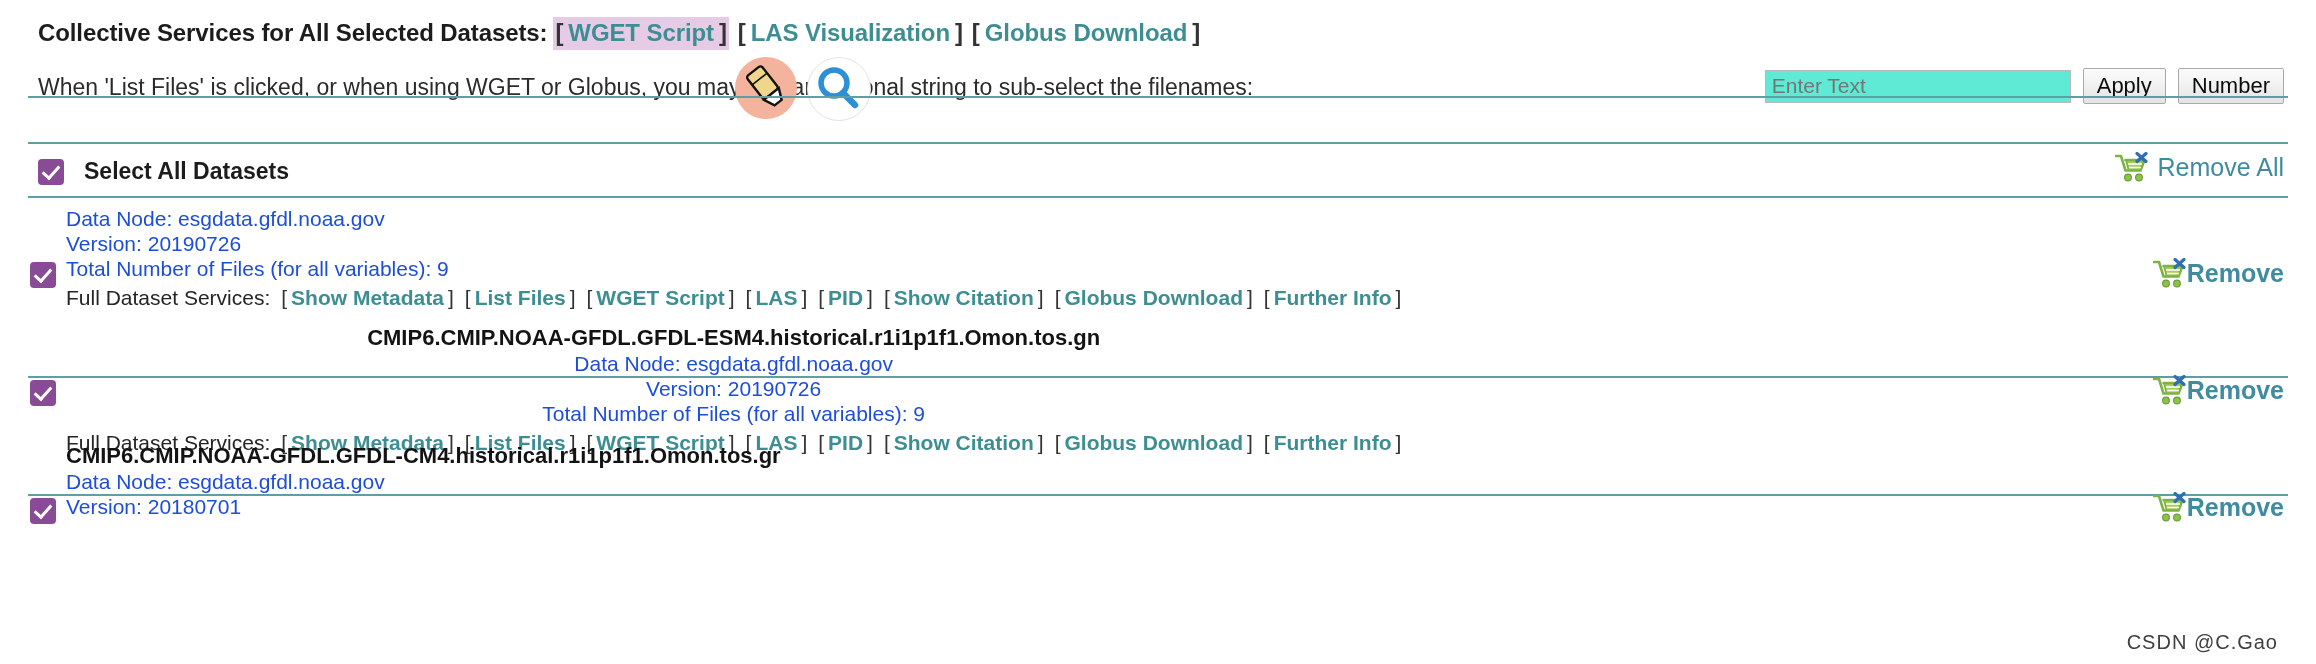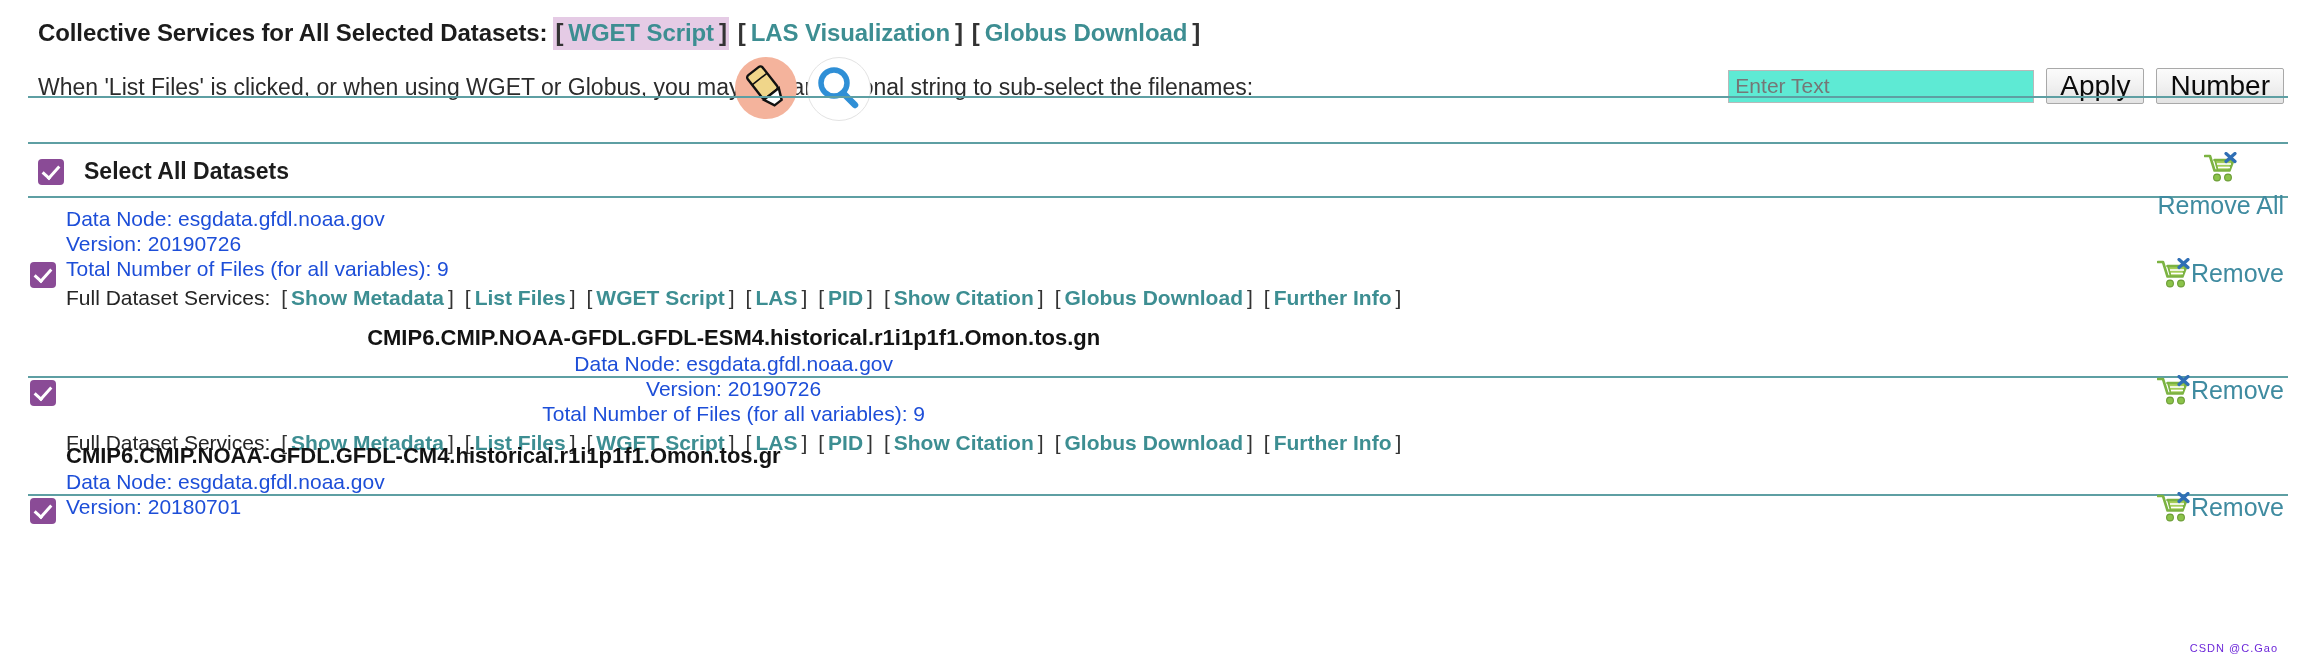--- a/index.html
+++ b/index.html
@@ -84,21 +84,21 @@
     padding: 0 6px;
     box-sizing: border-box;
     color: #222;
     outline: none;
   }
   .text-input::placeholder { color: #767676; }
   .btn {
     height: 36px;
     min-width: 62px;
     padding: 0 13px;
-    font-size: 28px;
+    font-size: 22px;
     font-family: "Liberation Sans", sans-serif;
     color: #0b0b0b;
     background: linear-gradient(to bottom, #fbfbfb 0%, #f2f2f2 45%, #e3e3e3 100%);
     border: 1px solid #a9a9a9;
     border-radius: 2px;
     cursor: pointer;
     line-height: 34px;
     box-sizing: border-box;
   }
 
@@ -147,21 +147,20 @@
   }
 
   .remove-all {
     position: absolute;
     right: 32px;
     top: 152px;
     display: flex;
     align-items: center;
     gap: 9px;
     cursor: pointer;
-    flex-direction: column;
   }
   .remove-link-text {
     font-size: 25px;
     color: #3f8ba0;
   }
 
   
   .cart {
     width: 34px;
     height: 30px;
@@ -216,20 +215,21 @@
     text-decoration: none;
     font-weight: bold;
     padding: 0 4px;
   }
   .ds-remove {
     position: absolute;
     right: 32px;
     display: flex;
     align-items: center;
     cursor: pointer;
+    font-weight: bold;
   }
 
   
   .cursor-overlay {
     position: absolute;
     left: 735px;
     top: 57px;
     width: 62px;
     height: 62px;
     pointer-events: none;
@@ -249,22 +249,22 @@
     border-radius: 50%;
     background: #ffffff;
     border: 1px solid #e3e3e3;
     pointer-events: none;
   }
 
   .watermark {
     position: absolute;
     right: 38px;
     bottom: 10px;
-    font-size: 11px;
-    color: #6d28d9;
+    font-size: 20px;
+    color: #404040;
     letter-spacing: 1px;
     pointer-events: none;
   }
 </style>
 </head>
 <body>
 
 <div class="page">
 
   <div class="collective-row">

